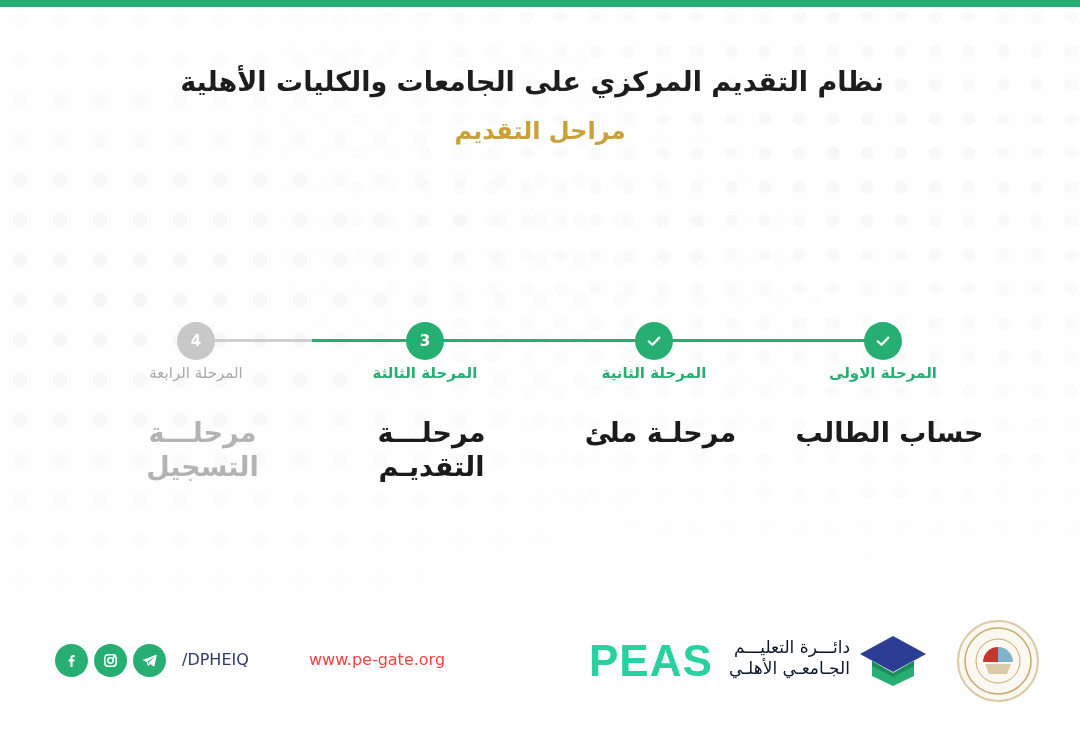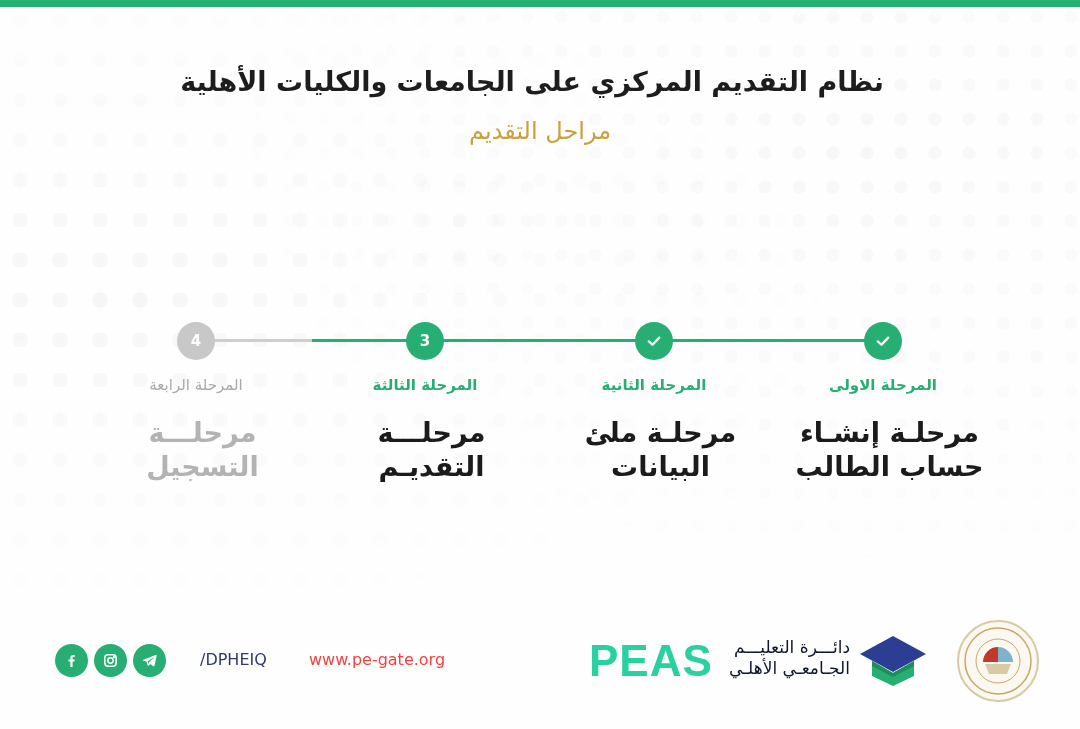--- a/index.html
+++ b/index.html
@@ -25,50 +25,50 @@
     -webkit-mask-image: radial-gradient(ellipse at 10% 40%, #000 0%, transparent 55%);
     mask-image: radial-gradient(ellipse at 10% 40%, #000 0%, transparent 55%);
   }
   .top-bar { position: absolute; left: 0; top: 0; width: 1080px; height: 7px; background: #27ae72; }
   .title {
     position: absolute; left: 0; right: 16px; top: 66px; text-align: center;
     font-size: 27px; font-weight: bold; color: #1d1d1d; direction: rtl;
   }
   .subtitle {
     position: absolute; left: 0; right: 0; top: 117px; text-align: center;
-    font-size: 24px; font-weight: normal; color: #c9a13b; direction: rtl;
+    font-size: 24px; font-weight: bold; color: #c9a13b; direction: rtl;
   }
   .track-gray { position: absolute; left: 196px; top: 339px; width: 120px; height: 3px; background: #cfcfcf; }
   .track-green { position: absolute; left: 312px; top: 339px; width: 571px; height: 3px; background: #27ae72; }
   .step { position: absolute; top: 0; width: 220px; margin-left: -110px; text-align: center; direction: rtl; }
   .circle {
     position: absolute; top: 322px; left: 50%; margin-left: -19px;
     width: 38px; height: 38px; border-radius: 50%;
     background: #27ae72; color: #fff; font-weight: bold; font-size: 15px;
     display: flex; align-items: center; justify-content: center;
   }
   .circle.pending { background: #c8c8c8; }
   .circle svg { width: 18px; height: 18px; }
   .step-label {
-    position: absolute; top: 376px; left: 0; right: 0;
+    position: absolute; top: 364px; left: 0; right: 0;
     font-size: 15px; font-weight: bold; color: #27ae72;
   }
   .step-label.pending { color: #a9a9a9; font-weight: normal; }
   .step-name {
     position: absolute; top: 416px; left: 13px; right: 0;
     font-size: 27px; font-weight: bold; line-height: 34px; color: #1b1b1b;
   }
   .step-name.pending { color: #b3b3b3; }
   .footer-social { position: absolute; left: 55px; top: 644px; display: flex; gap: 6px; }
   .social {
     width: 33px; height: 33px; border-radius: 50%; background: #27ae72;
     display: flex; align-items: center; justify-content: center;
   }
   .social svg { width: 17px; height: 17px; }
-  .handle { position: absolute; left: 200px; top: 650px; font-size: 16px; color: #2f3a6b; }
+  .handle { position: absolute; left: 182px; top: 650px; font-size: 16px; color: #2f3a6b; }
   .website { position: absolute; left: 309px; top: 650px; font-size: 16px; color: #ef4444; }
   .peas {
     position: absolute; left: 580px; top: 636px;
     font-size: 44px; font-weight: bold; color: #2ad1a0; letter-spacing: 1px;
     font-family: "Liberation Sans", sans-serif;
     margin-left: 9px;
   }
   .dept {
     position: absolute; left: 720px; top: 637px; width: 130px; text-align: right;
     direction: rtl; font-size: 17px; line-height: 21px; color: #0f172a;
@@ -94,35 +94,33 @@
 <div class="track-green"></div>
 
 <div class="step" style="left:883px;">
   <div class="circle">
     <svg viewBox="0 0 24 24" fill="none" stroke="#fff" stroke-width="3" stroke-linecap="round" stroke-linejoin="round">
         <polyline points="5 12.5 10 17 19 7.5"></polyline>
       </svg>
   </div>
   <div class="step-label">المرحلة الاولى</div>
   <div class="step-name">
-    <div>مرحلـة إنشـاء</div>
     <div>حساب الطالب</div>
   </div>
 </div>
 
 <div class="step" style="left:654px;">
   <div class="circle">
     <svg viewBox="0 0 24 24" fill="none" stroke="#fff" stroke-width="3" stroke-linecap="round" stroke-linejoin="round">
         <polyline points="5 12.5 10 17 19 7.5"></polyline>
       </svg>
   </div>
   <div class="step-label">المرحلة الثانية</div>
   <div class="step-name">
     <div>مرحلـة ملئ</div>
-    <div>البيانات</div>
   </div>
 </div>
 
 <div class="step" style="left:425px;">
   <div class="circle">
     <span>3</span>
   </div>
   <div class="step-label">المرحلة الثالثة</div>
   <div class="step-name">
     <div>مرحلـــة</div>

